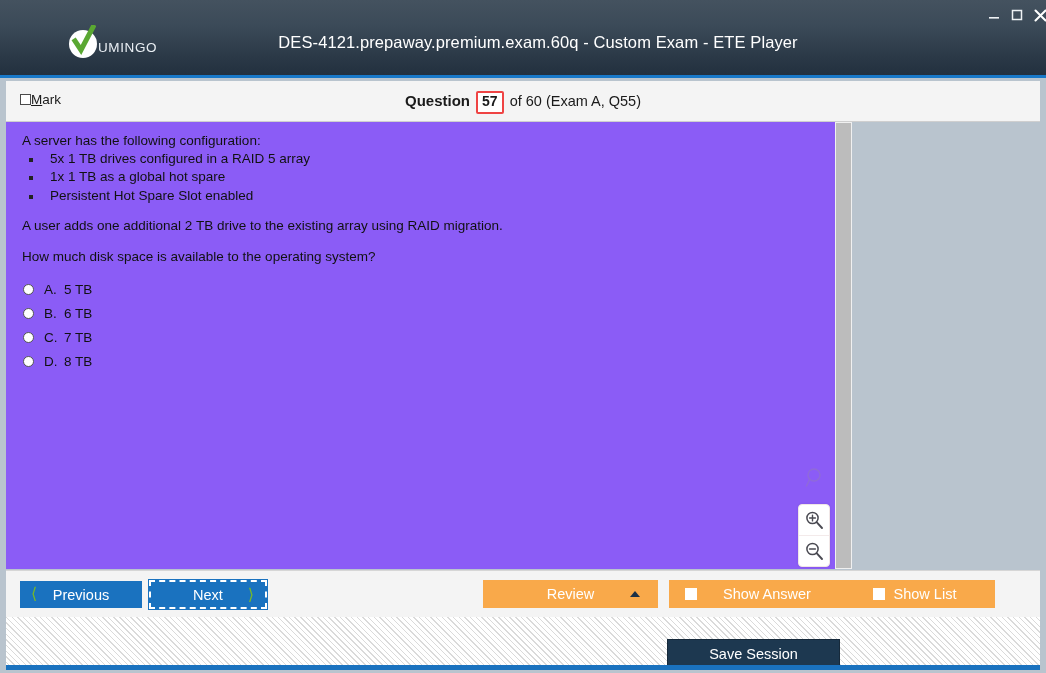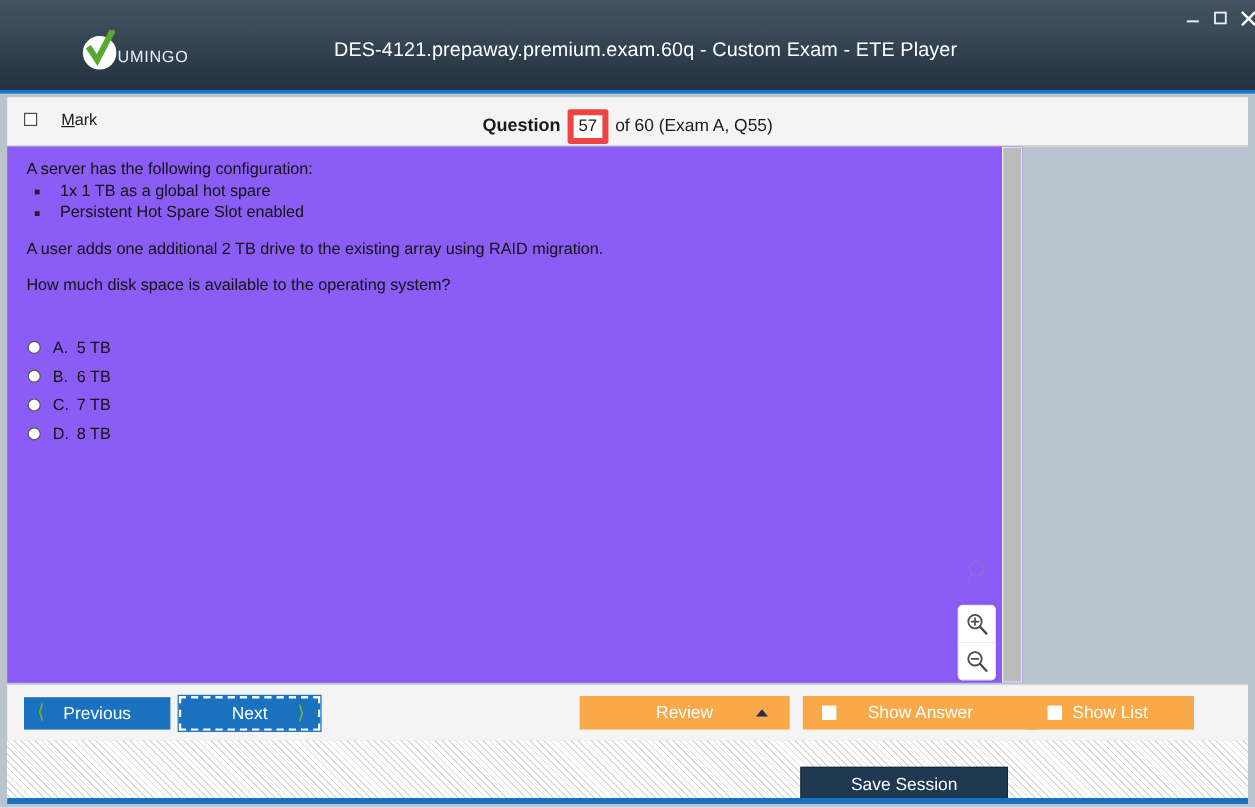--- a/index.html
+++ b/index.html
@@ -113,21 +113,21 @@
     background: #f4f4f4;
     border-bottom: 1px solid #cfcfcf;
     box-sizing: border-box;
   }
   #mark-control {
     position: absolute;
     left: 14px;
     top: 11px;
     display: flex;
     align-items: center;
-    gap: 20px;
+    gap: 0;
     cursor: pointer;
   }
   #mark-checkbox {
     width: 11px;
     height: 11px;
     border: 1px solid #4a4a4a;
     background: #ffffff;
     box-sizing: border-box;
   }
   #mark-label {
@@ -144,25 +144,25 @@
     text-align: center;
     font-size: 14.5px;
     color: #1a1a1a;
   }
   #question-counter .q-word {
     font-weight: bold;
     font-size: 15px;
   }
   #question-number-box {
     display: inline-block;
-    border: 5px solid #ef4444;
+    border: 2px solid #ef4444;
     border-radius: 2px;
     padding: 0px 4px 1px 4px;
     margin: 0 2px;
-    font-weight: normal;
+    font-weight: bold;
     font-size: 14px;
     background: #ffffff;
     line-height: 1.25;
     min-width: 14px;
     text-align: center;
   }
 
   
   #content-pane {
     position: absolute;
@@ -464,20 +464,21 @@
       <span id="question-number-box">57</span>
       <span>of 60 (Exam A, Q55)</span>
     </div>
   </div>
 
   <div id="content-pane">
 
     <div id="question-body">
       <p id="stem-intro">A server has the following configuration:</p>
       <ul id="stem-list">
+        <li>5x 1 TB drives configured in a RAID 5 array</li>
         <li>1x 1 TB as a global hot spare</li>
         <li>Persistent Hot Spare Slot enabled</li>
       </ul>
       <p class="stem-para">A user adds one additional 2 TB drive to the existing array using RAID migration.</p>
       <p class="stem-para">How much disk space is available to the operating system?</p>
     </div>
 
     <div id="answer-options">
       <div class="answer-option">
         <span class="opt-radio"></span>

